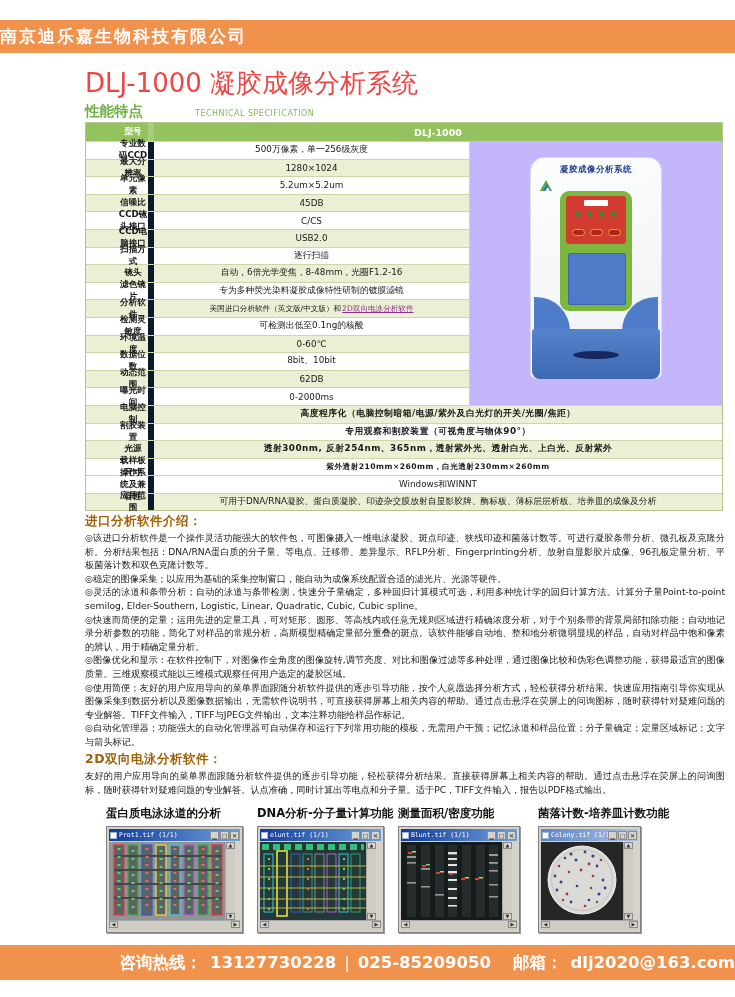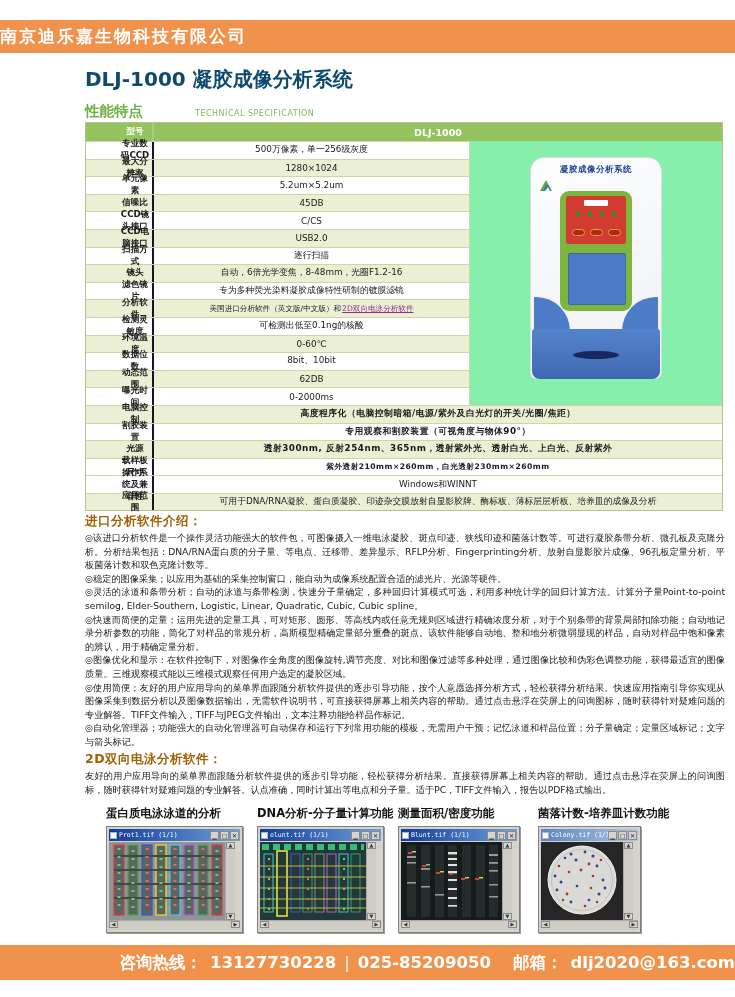--- a/index.html
+++ b/index.html
@@ -3,42 +3,42 @@
 <meta charset="utf-8">
 <style>
   html,body{margin:0;padding:0;background:#fff;}
   .page{position:relative;width:735px;height:997px;background:#fff;overflow:hidden;
         font-family:"DejaVu Sans","Liberation Sans",sans-serif;color:#1a1a1a;}
   
   .topbar{position:absolute;top:20px;left:0;width:735px;height:33px;background:#F0924C;
           display:flex;align-items:center;}
   .company{color:#fff;font-size:17px;font-weight:bold;letter-spacing:2px;}
   
-  .main-title{position:absolute;top:66px;left:85px;font-size:20px;font-weight:bold;color:#0c4a6e;}
+  .main-title{position:absolute;top:66px;left:85px;font-size:26px;font-weight:normal;color:#ef4444;}
   .sec-head{position:absolute;left:85px;display:flex;align-items:baseline;gap:7px;}
   .sec-head.first{top:102px;}
   .sec-head .zh{font-size:14.5px;font-weight:bold;color:#6FB043;}
   .sec-head .en{font-size:8px;color:#7FB95A;letter-spacing:.5px;margin-left:45px;}
   
   .spec{position:absolute;top:122px;left:85px;width:638px;border:1px solid #B5C48E;box-sizing:border-box;}
   .row{display:flex;height:17.6px;border-top:1px solid #CBD7A8;box-sizing:border-box;align-items:stretch;}
   .row:first-child{border-top:none;}
-  .row .lbl{width:68px;flex:0 0 68px;border-right:2px solid #0f172a;display:flex;align-items:center;
+  .row .lbl{width:68px;flex:0 0 68px;border-right:6px solid #0f172a;display:flex;align-items:center;
             justify-content:center;font-size:8.6px;font-weight:bold;text-align:center;box-sizing:border-box;padding-left:32px;}
   .row .val{flex:1;display:flex;align-items:center;justify-content:center;font-size:8.8px;text-align:center;}
   .row.hdr{height:18px;background:#94C25E;border-top:none;color:#fff;}
   .row.hdr .lbl{color:#fff;border-right-color:#A9CE79;}
   .row.hdr .val{font-weight:bold;font-size:9.5px;}
   .row.alt{background:#EBEFD4;}
   .row.narrow .val{margin-right:253px;}
   .row .val.small{font-size:7.6px;}
   .row .val.bv{font-weight:bold;letter-spacing:.5px;}
   .val .link{color:#8E2F8E;text-decoration:underline;margin-left:1px;}
   
-  .imgcell{position:absolute;top:18px;right:0;width:253px;height:264px;background:#86efac;
+  .imgcell{position:absolute;top:18px;right:0;width:253px;height:264px;background:#c4b5fd;
            border-left:1px solid #CBD7A8;box-sizing:border-box;z-index:2;}
   .device{position:relative;width:132px;height:222px;margin:16px auto 0;}
   .dev-body{position:absolute;inset:0;background:linear-gradient(160deg,#fdfdfe,#eef1f4);
             border:1px solid #d8dde2;border-radius:14px 14px 6px 6px;}
   .dev-title{position:absolute;top:7px;left:0;width:100%;text-align:center;font-size:8.5px;
              font-weight:bold;color:#1D3F8F;letter-spacing:.5px;}
   .dev-logo{position:absolute;top:22px;left:8px;}
   .dev-panel{position:absolute;top:34px;left:30px;width:72px;height:120px;background:#7CB63F;border-radius:9px;}
   .dev-screen{position:absolute;top:5px;left:6px;width:60px;height:48px;background:#D23B2F;border-radius:3px;}
   .dev-chip{position:absolute;top:4px;left:50%;transform:translateX(-50%);width:24px;height:6px;background:#fff;border-radius:1px;}

